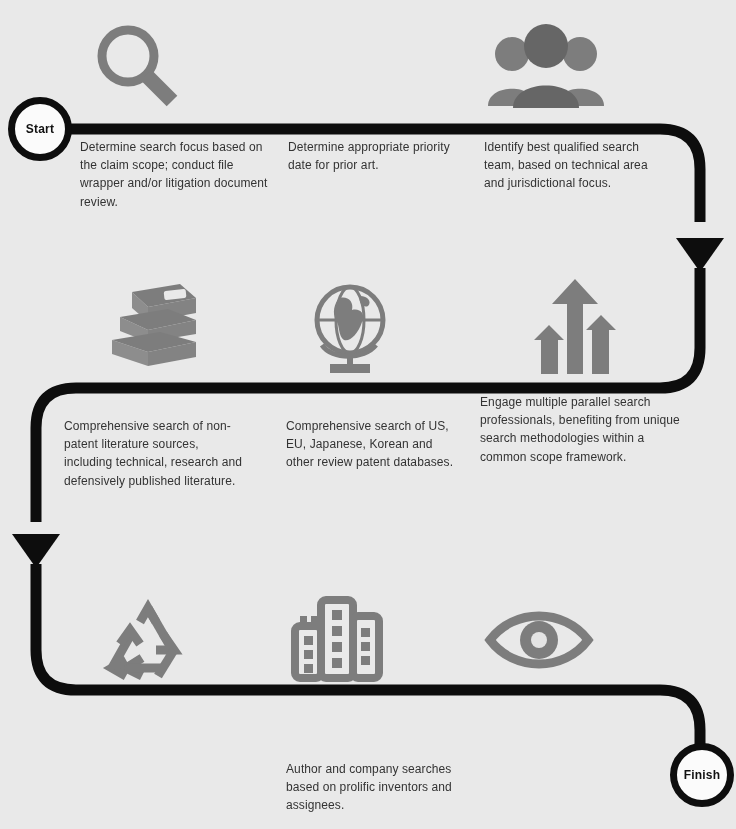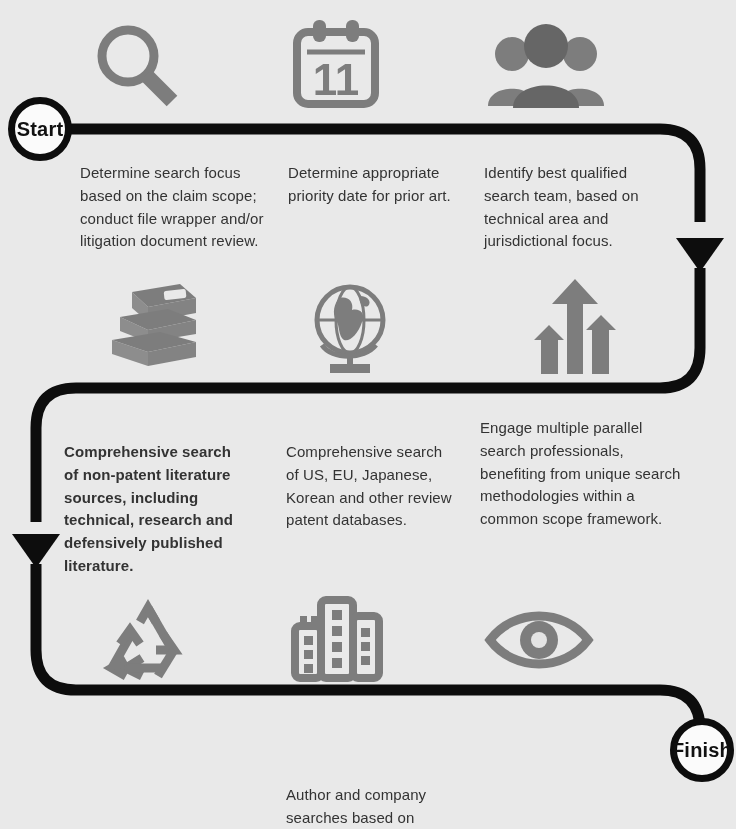--- a/index.html
+++ b/index.html
@@ -11,39 +11,38 @@
     overflow:hidden;
     color:#3a3a3a;
   }
   #flow-svg{position:absolute;left:0;top:0;width:736px;height:829px;}
   .icon-layer,.text-layer,.badge-layer{position:absolute;left:0;top:0;width:736px;height:829px;}
   .icon-layer,.text-layer{pointer-events:none;}
   .cell-icon{position:absolute;}
   .cell-icon svg{display:block;}
   .cell-text{
     position:absolute;
-    font-size:15px;
+    font-size:12px;
     line-height:1.52;
     color:#333333;
     letter-spacing:.1px;
-    margin-top:24px;
   }
   .badge{
     position:absolute;
     border-radius:50%;
     background:#fbfbfb;
     border:7px solid #0d0d0d;
     display:flex;align-items:center;justify-content:center;
     box-sizing:border-box;
   }
   .badge span{
-    font-size:20px;font-weight:bold;color:#111;letter-spacing:.2px;
+    font-size:12px;font-weight:bold;color:#111;letter-spacing:.2px;
   }
   #badge-start{left:8px;top:97px;width:64px;height:64px;}
-  #badge-finish{left:670px;top:718px;width:64px;height:64px;}
+  #badge-finish{left:670px;top:743px;width:64px;height:64px;}
 </style>
 </head>
 <body>
 
 <svg id="flow-svg" viewBox="0 0 736 829">
 
   <path d="M 40 129 L 660 129 Q 700 129 700 169 L 700 222" fill="none" stroke="#0d0d0d" stroke-width="11" stroke-linecap="butt"></path>
 
   <polygon points="676,238 724,238 700,272" fill="#0d0d0d"></polygon>
 
@@ -56,29 +55,20 @@
 
 <div class="icon-layer">
 
   <div class="cell-icon" style="left:88px;top:18px;">
     <svg width="96" height="96" viewBox="0 0 96 96">
       <circle cx="40" cy="38" r="26" fill="none" stroke="#7d7d7d" stroke-width="9"></circle>
       <line x1="58" y1="57" x2="84" y2="83" stroke="#7d7d7d" stroke-width="15" stroke-linecap="butt"></line>
     </svg>
   </div>
 
-  <div class="cell-icon" style="left:288px;top:16px;">
-    <svg width="96" height="96" viewBox="0 0 96 96">
-      <rect x="9" y="16" width="78" height="72" rx="11" ry="11" fill="none" stroke="#7d7d7d" stroke-width="8"></rect>
-      <rect x="25" y="4" width="13" height="22" rx="6" ry="6" fill="#7d7d7d"></rect>
-      <rect x="58" y="4" width="13" height="22" rx="6" ry="6" fill="#7d7d7d"></rect>
-      <line x1="19" y1="36" x2="77" y2="36" stroke="#7d7d7d" stroke-width="5"></line>
-      <text x="48" y="79" text-anchor="middle" font-family="'Liberation Sans', sans-serif" font-size="44" font-weight="bold" fill="#7d7d7d">11</text>
-    </svg>
-  </div>
 
   <div class="cell-icon" style="left:487px;top:20px;">
     <svg width="118" height="92" viewBox="0 0 118 92">
       <circle cx="25" cy="34" r="17" fill="#7d7d7d"></circle>
       <path d="M1 86 C1 63 49 63 49 86 Z" fill="#7d7d7d"></path>
       <circle cx="93" cy="34" r="17" fill="#7d7d7d"></circle>
       <path d="M69 86 C69 63 117 63 117 86 Z" fill="#7d7d7d"></path>
       <circle cx="59" cy="26" r="22" fill="#666666"></circle>
       <path d="M26 88 C26 58 92 58 92 88 Z" fill="#666666"></path>
     </svg>
@@ -172,21 +162,21 @@
       <circle cx="55" cy="36" r="8" fill="#e4e4e4"></circle>
     </svg>
   </div>
 </div>
 
 <div class="text-layer">
   <div class="cell-text" style="left:80px;top:138px;width:190px;">Determine search focus based on the claim scope; conduct file wrapper and/or litigation document review.</div>
   <div class="cell-text" style="left:288px;top:138px;width:168px;">Determine appropriate priority date for prior art.</div>
   <div class="cell-text" style="left:484px;top:138px;width:178px;">Identify best qualified search team, based on technical area and jurisdictional focus.</div>
 
-  <div class="cell-text" style="left:64px;top:417px;width:184px;font-weight:bold;">Comprehensive search of non-patent literature sources, including technical, research and defensively published literature.</div>
+  <div class="cell-text" style="left:64px;top:417px;width:184px;">Comprehensive search of non-patent literature sources, including technical, research and defensively published literature.</div>
   <div class="cell-text" style="left:286px;top:417px;width:168px;">Comprehensive search of US, EU, Japanese, Korean and other review patent databases.</div>
   <div class="cell-text" style="left:480px;top:393px;width:206px;">Engage multiple parallel search professionals, benefiting from unique search methodologies within a common scope framework.</div>
 
   <div class="cell-text" style="left:286px;top:760px;width:168px;">Author and company searches based on prolific inventors and assignees.</div>
 </div>
 
 <div class="badge-layer" style="pointer-events:none;">
   <div class="badge" id="badge-start" style="pointer-events:auto;">
     <span>Start</span>
   </div>

